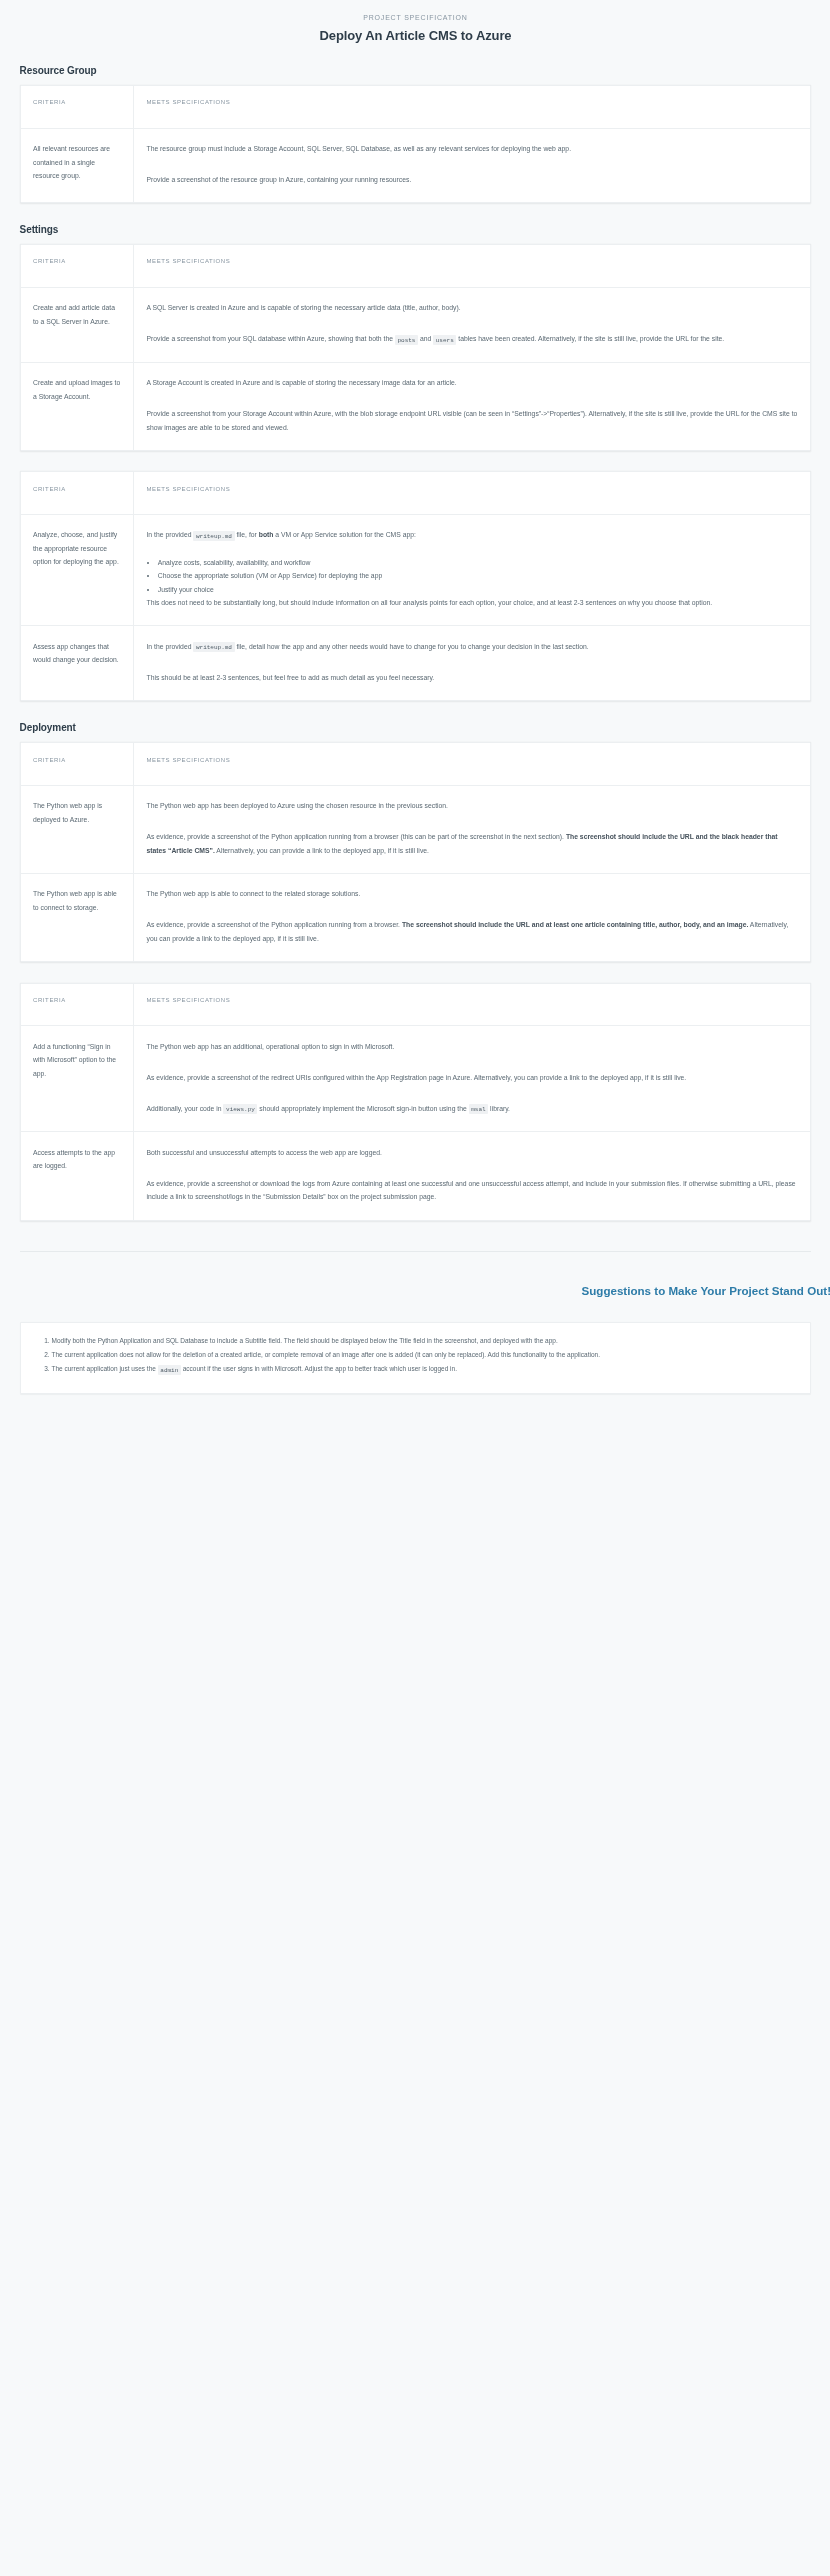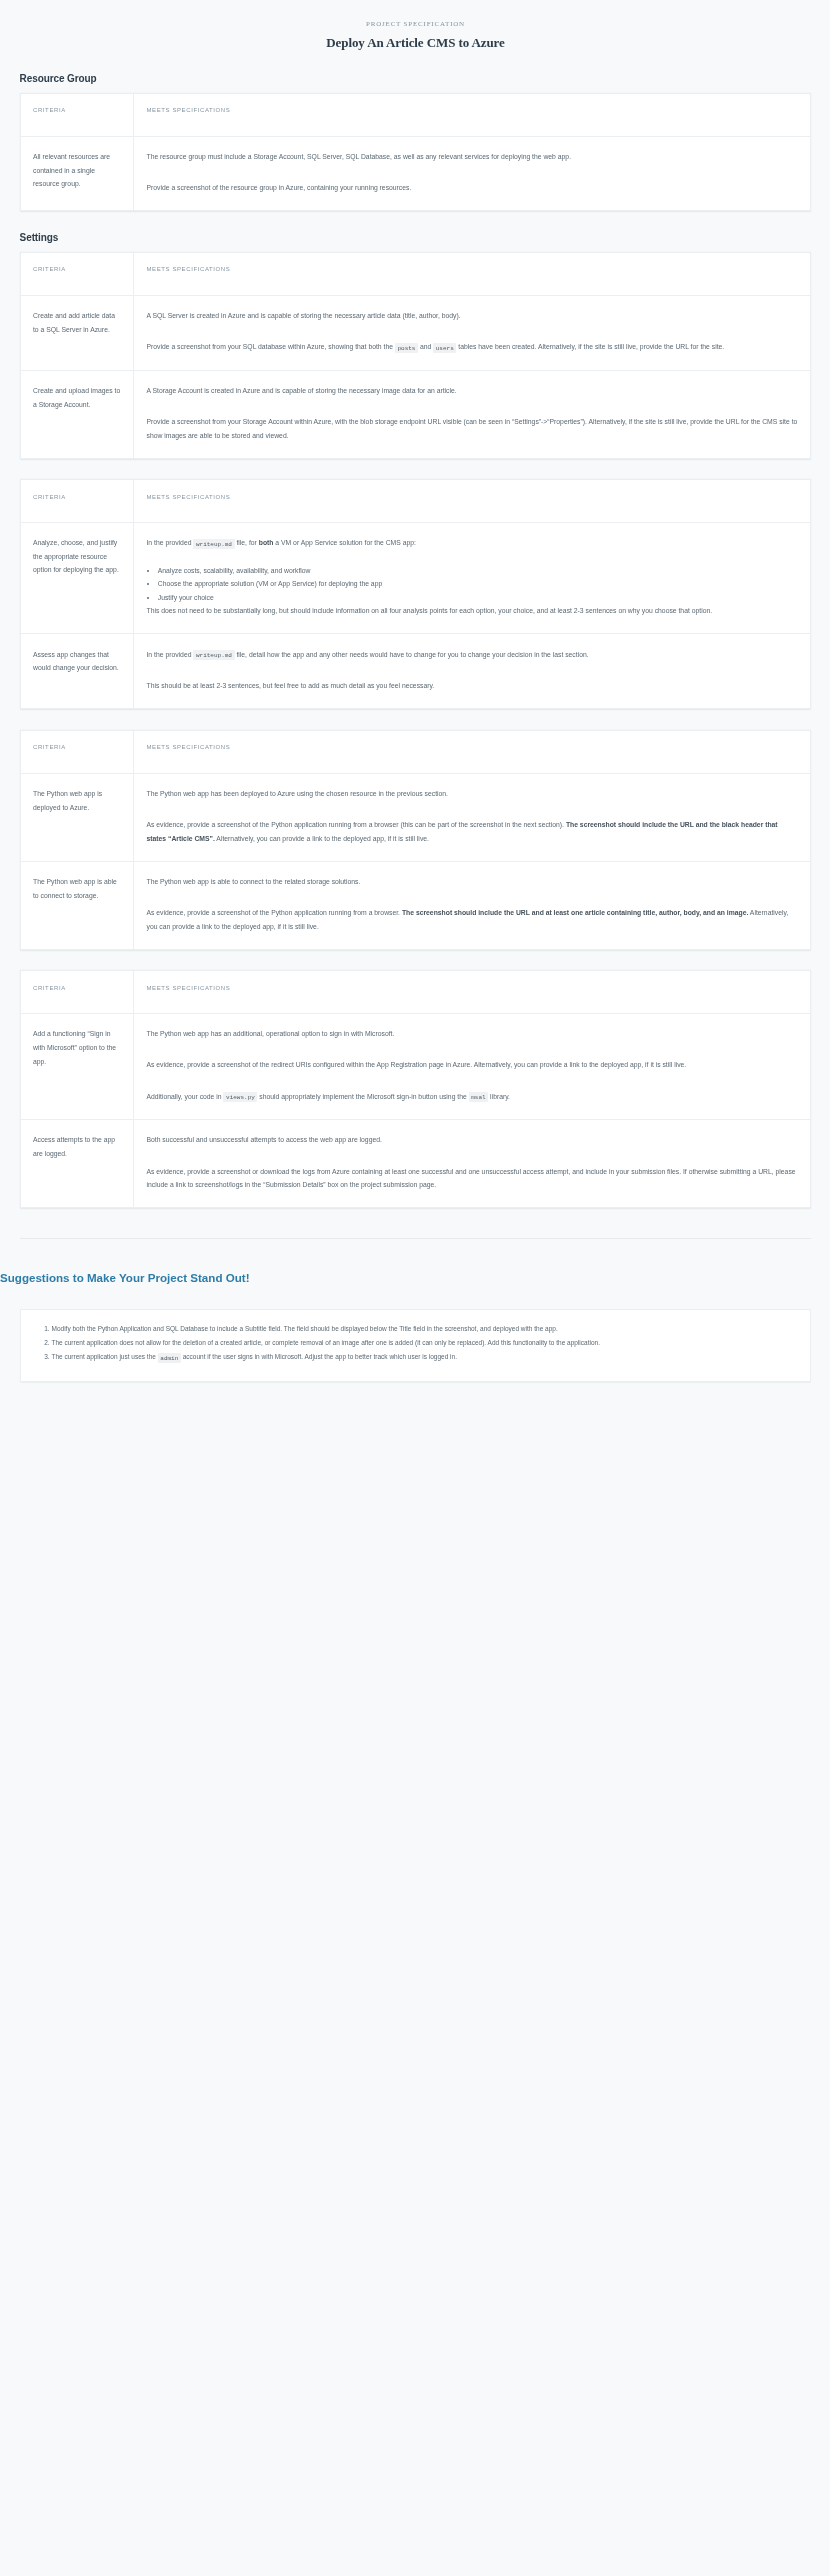--- a/index.html
+++ b/index.html
@@ -7,21 +7,21 @@
   body {
     width: 831px;
     background: #f7f9fa;
     font-family: "Liberation Sans", sans-serif;
     color: #54606c;
     -webkit-font-smoothing: antialiased;
   }
   .page { width: 831px; padding: 0; }
 
   
-  .doc-header { padding-top: 20px; text-align: center; font-family: Liberation Serif, serif; }
+  .doc-header { padding-top: 14px; text-align: center; }
   .eyebrow {
     font-size: 7px;
     letter-spacing: 0.8px;
     color: #8795a1;
     font-weight: 400;
     text-transform: uppercase;
     margin: 0 0 7.2px 0;
   }
   .doc-title {
     font-size: 13px;
@@ -98,21 +98,21 @@
     white-space: nowrap;
   }
   strong { color: #46525c; font-weight: 700; }
 
   
   .divider {
     margin: 30px 19.6px 0 19.6px;
     border-top: 0.5px solid #e6eaec;
   }
   .sugg-title {
-    text-align: left;
+    text-align: right;
     color: #2e7ca8;
     font-size: 11.6px;
     font-weight: 700;
     margin: 32px 0 25px 0;
   }
   .sugg-card {
     margin: 0 19.6px 31px 19.6px;
     background: #ffffff;
     border: 0.5px solid #eceff1;
     border-radius: 1px;
@@ -230,20 +230,21 @@
                 <td class="spec">
                   <p>In the provided <code>writeup.md</code> file, detail how the app and any other needs would have to change for you to change your decision in the last section.</p>
                   <p>This should be at least 2-3 sentences, but feel free to add as much detail as you feel necessary.</p>
                 </td>
               </tr>
             </tbody>
           </table>
         </div>
       </div>
       <div class="section">
+        <h2 class="section-title">Deployment</h2>
         <div class="rubric-card">
           <table class="rubric">
             <colgroup>
               <col class="c1">
               <col class="c2">
             </colgroup>
             <thead>
               <tr>
                 <th class="c1">CRITERIA</th>
                 <th class="c2">MEETS SPECIFICATIONS</th>

